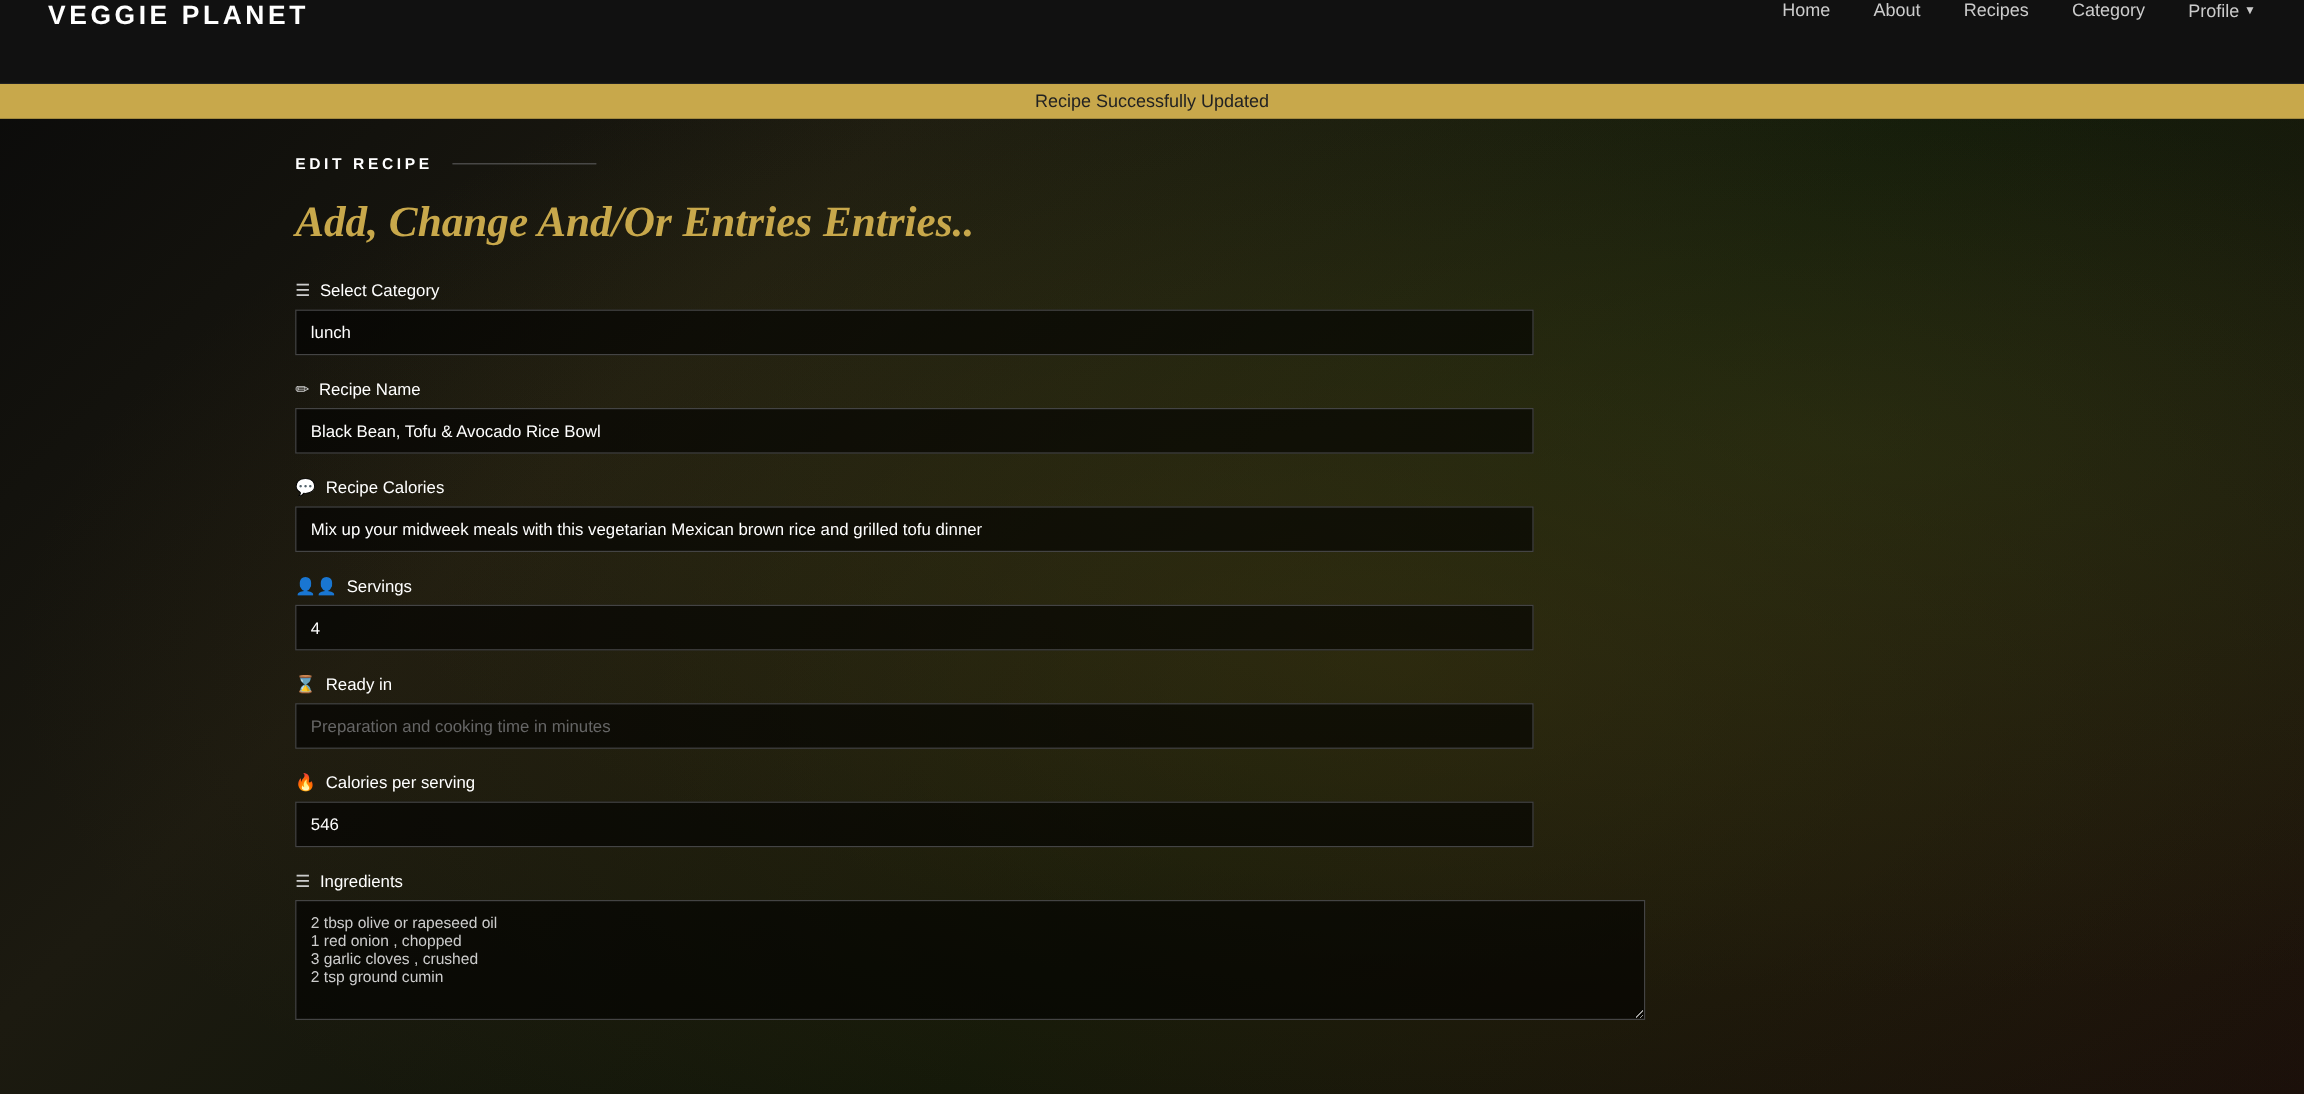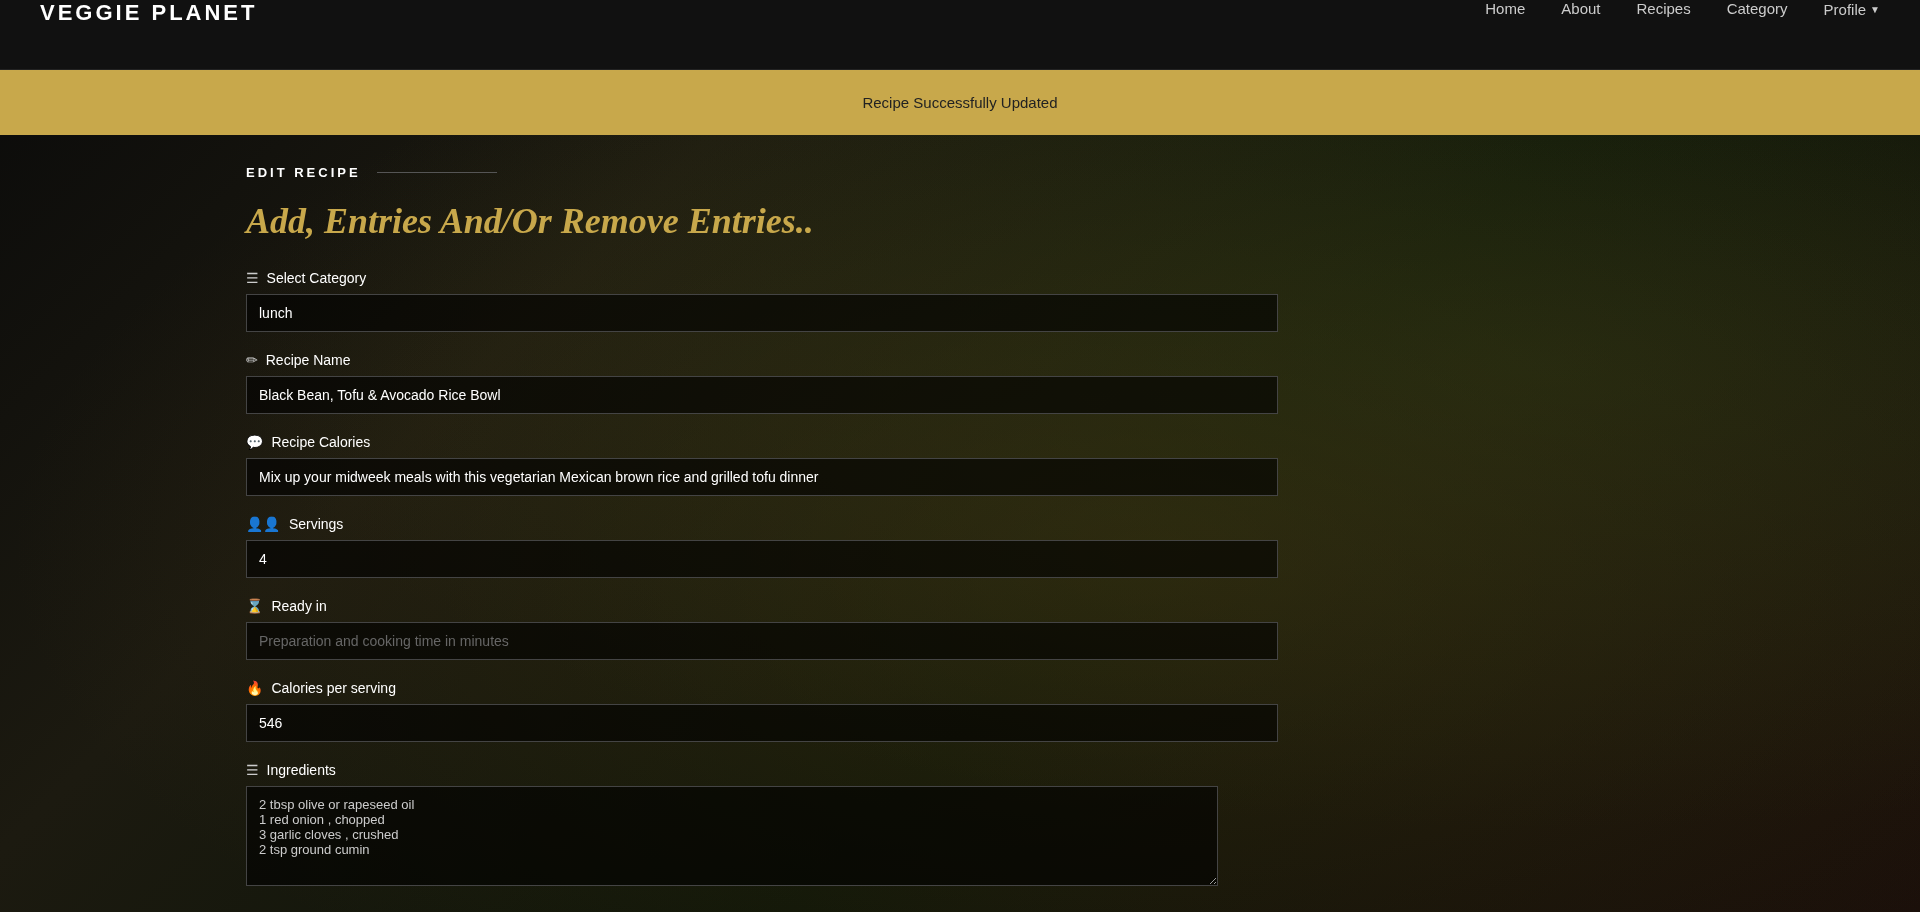--- a/index.html
+++ b/index.html
@@ -71,21 +71,21 @@
       color: #ccc;
     }
 
     
     .success-banner {
       position: relative;
       z-index: 10;
       background-color: #c8a84b;
       color: #222;
       text-align: center;
-      padding: 24px;
+      padding: 6px;
       font-size: 15px;
       font-family: Arial, sans-serif;
     }
 
     
     .main-content {
       position: relative;
       z-index: 5;
       padding: 30px 246px 40px 246px;
       max-width: 1920px;
@@ -162,21 +162,21 @@
       cursor: pointer;
     }
 
     .form-input::placeholder, .form-textarea::placeholder {
       color: #666;
     }
 
     .ingredients-textarea {
       height: 100px;
       resize: vertical;
-      width: 972px;
+      width: 1125px;
       max-width: 100%;
       background-color: rgba(0,0,0,0.6);
       border: 1px solid #444;
       color: #ccc;
       font-size: 13px;
       font-family: Arial, sans-serif;
       padding: 10px 12px;
       outline: none;
       overflow-y: scroll;
     }
@@ -206,21 +206,21 @@
   <span>Recipe Successfully Updated</span>
 </div>
 
 <div class="main-content">
 
   <div class="edit-recipe-header">
     <span class="edit-recipe-title">EDIT RECIPE</span>
     <div class="edit-recipe-line"></div>
   </div>
 
-  <h1 class="page-heading">Add, Entries And/Or Remove Entries..</h1>
+  <h1 class="page-heading">Add, Change And/Or Entries Entries..</h1>
 
   <div class="form-section">
     <div class="field-label">
       <span class="icon">☰</span>
       <span>Select Category</span>
     </div>
     <select class="form-select"><option value="lunch">lunch</option></select>
   </div>
 
   <div class="form-section">

